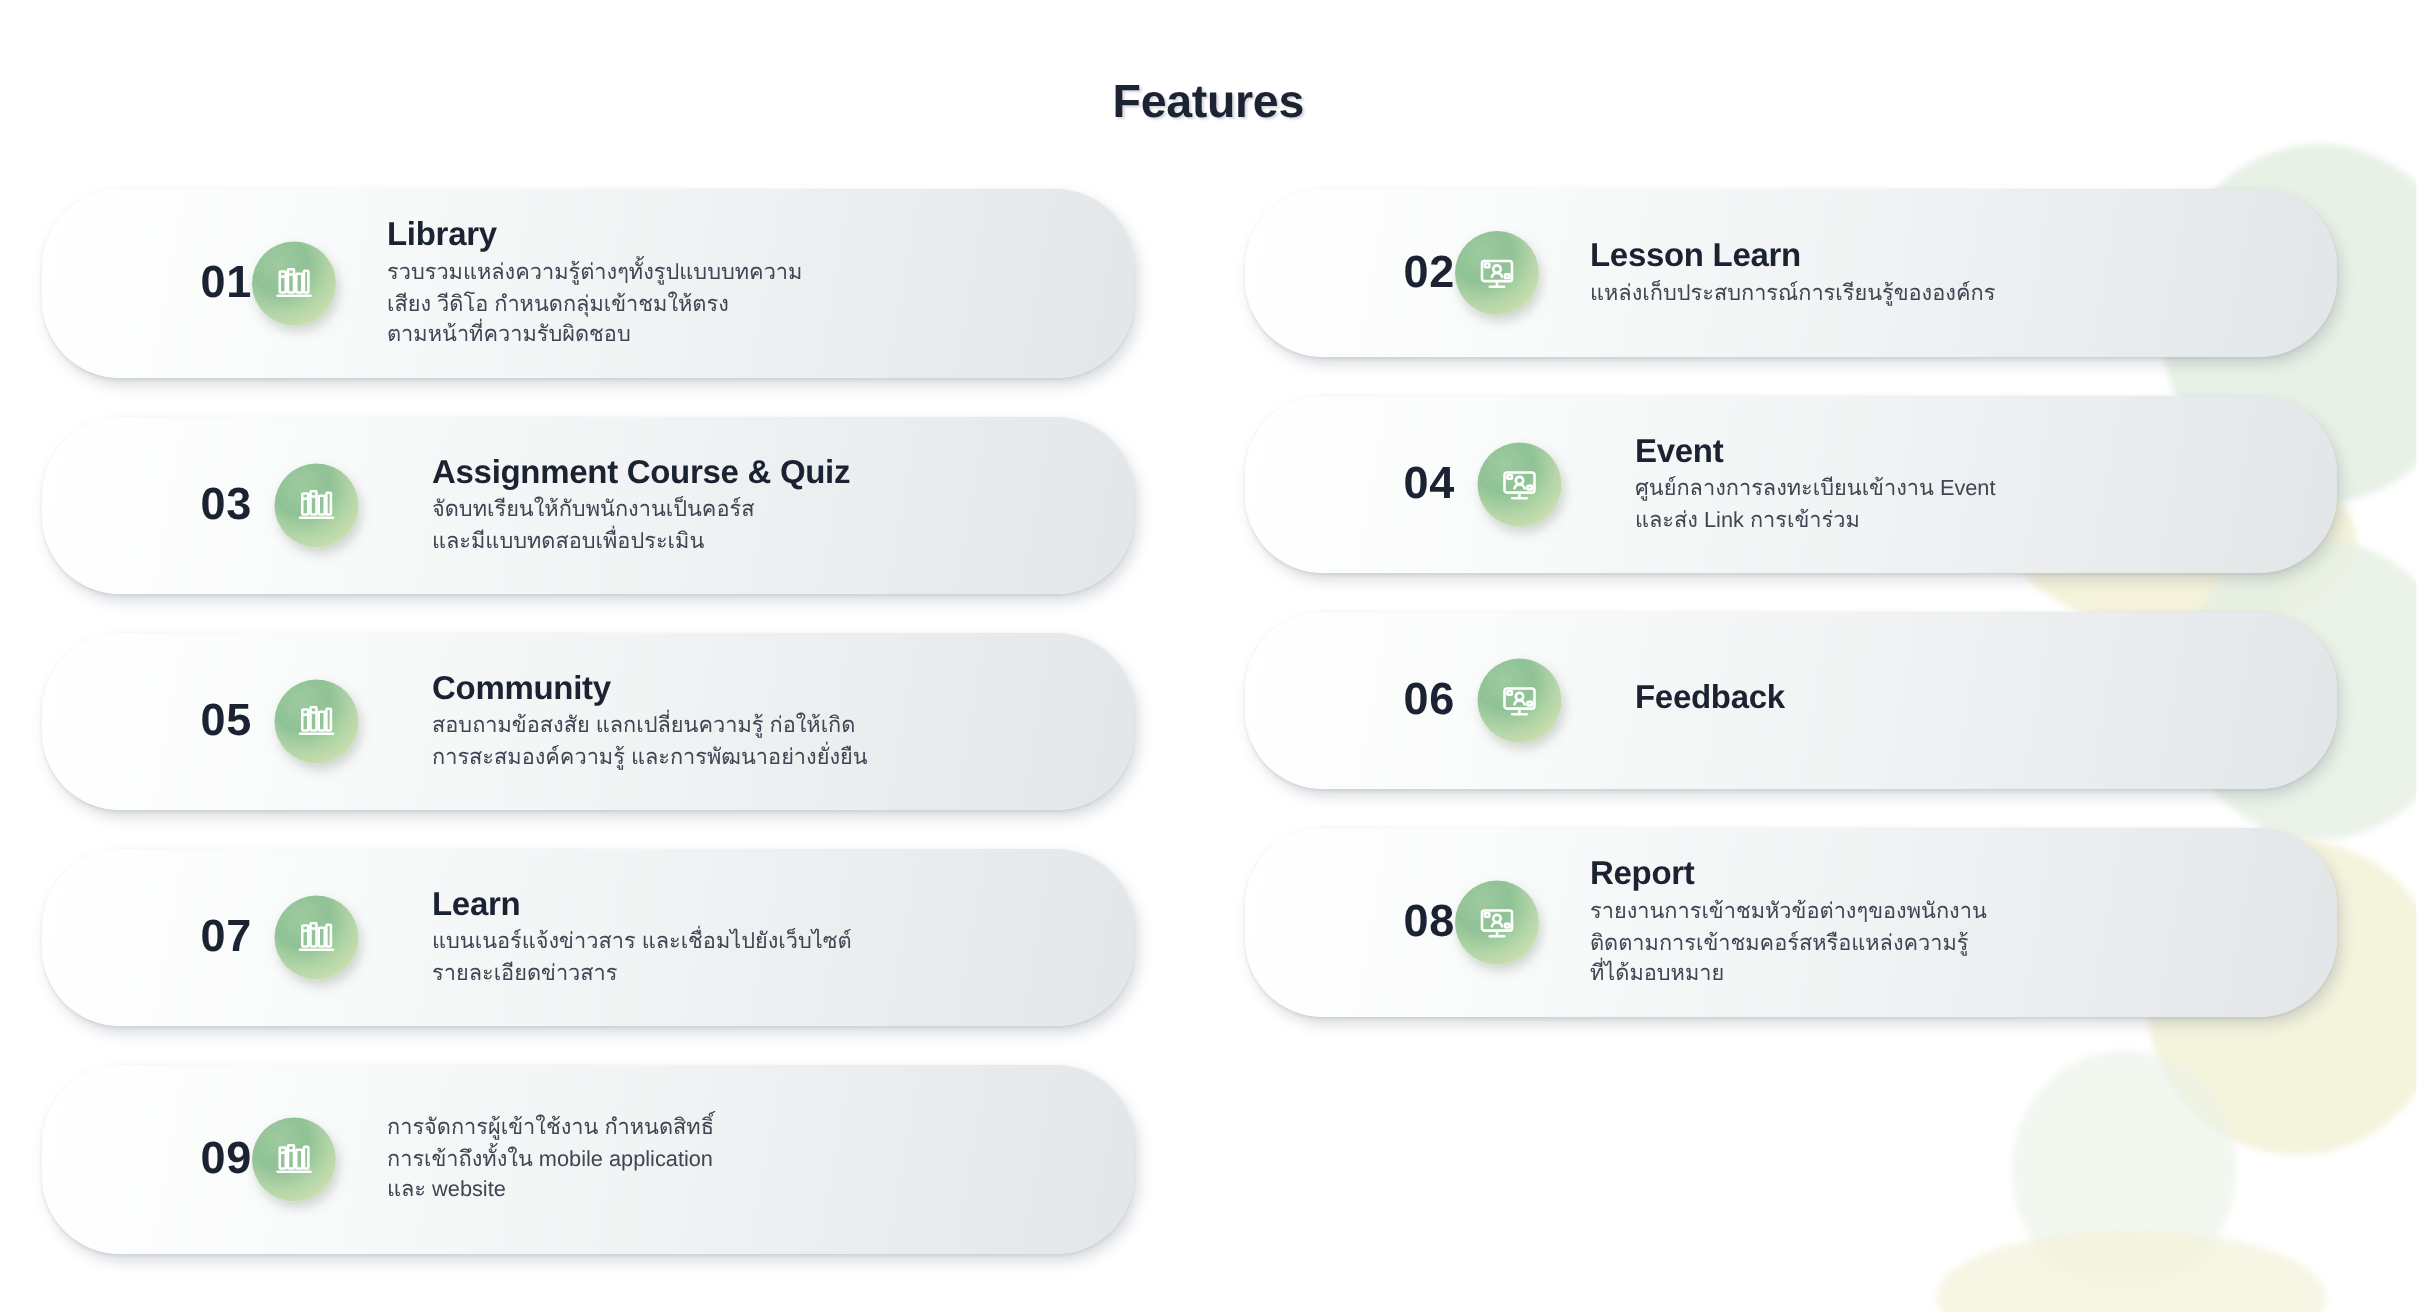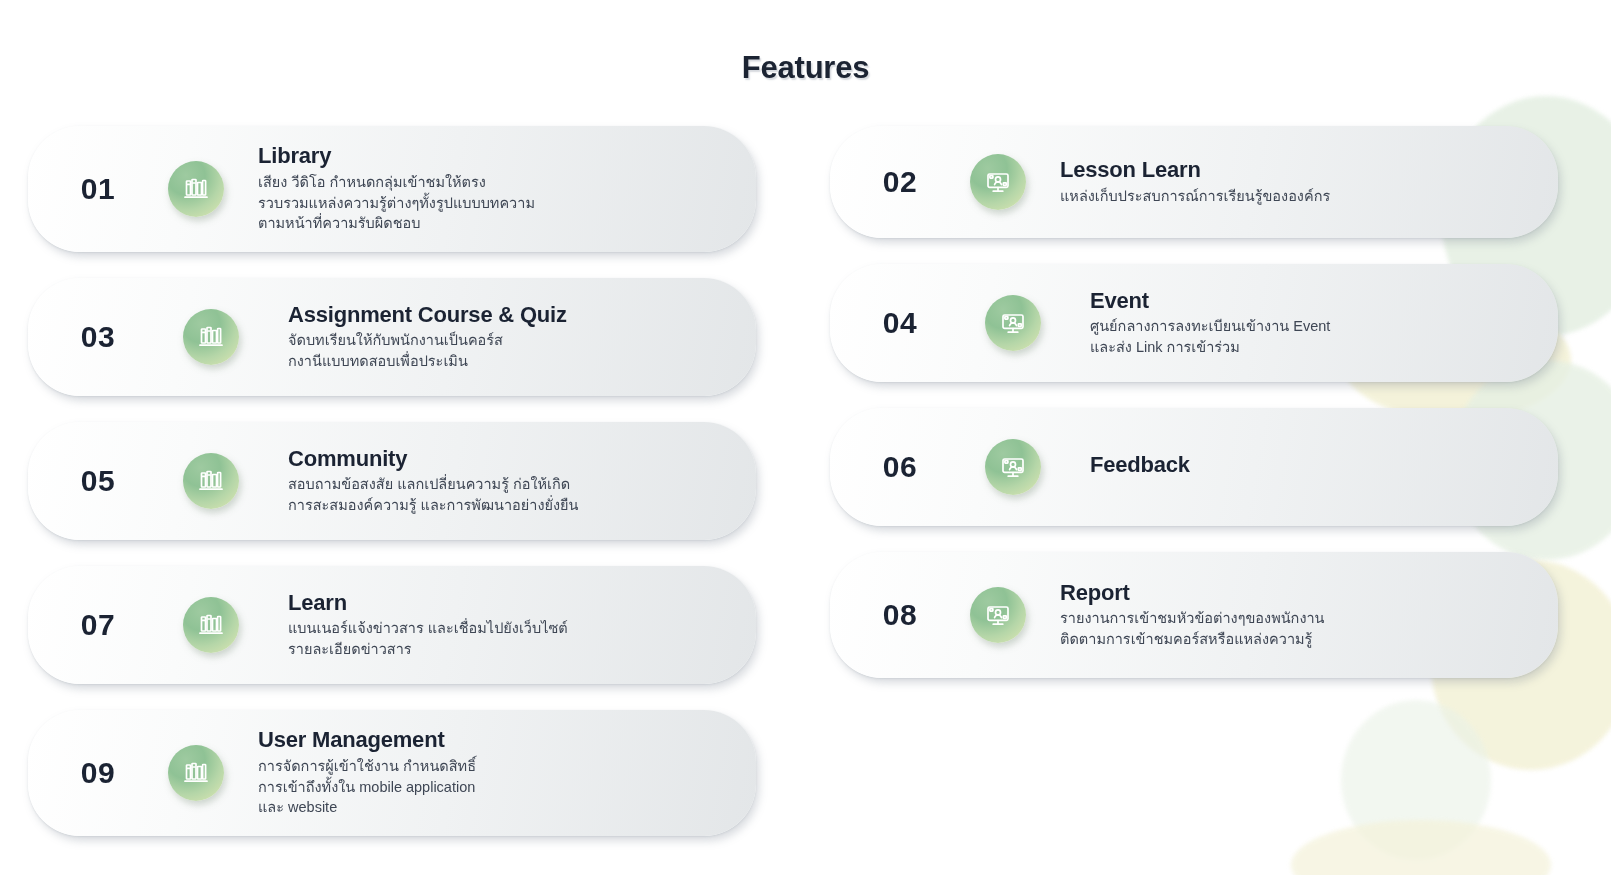--- a/index.html
+++ b/index.html
@@ -119,21 +119,21 @@
   }
 
   .card-h-112 { height: 112px; }
   .card-h-118 { height: 118px; gap: 15px; }
   .card-h-126 { height: 126px; }
 
   
   .card-num {
     flex: 0 0 auto;
     width: 140px;
-    text-align: center;
+    text-align: right;
     font-size: 30px;
     font-weight: bold;
     color: #1b2333;
     letter-spacing: 0.5px;
   }
 
   
   .icon-wrap {
     flex: 0 0 auto;
     width: 56px;
@@ -209,22 +209,22 @@
                   <line x1="4" y1="23.2" x2="26" y2="23.2"></line>
                   <line x1="6.6" y1="10.4" x2="8.4" y2="10.4"></line>
                   <line x1="12.1" y1="9" x2="13.9" y2="9"></line>
                 </g>
               </svg>
             </div>
           </div>
           <div class="card-text">
             <div class="card-title">Library</div>
             <div class="card-desc">
+              <div>รวบรวมแหล่งความรู้ต่างๆทั้งรูปแบบบทความ</div>
               <div>เสียง วีดิโอ กำหนดกลุ่มเข้าชมให้ตรง</div>
-              <div>รวบรวมแหล่งความรู้ต่างๆทั้งรูปแบบบทความ</div>
               <div>ตามหน้าที่ความรับผิดชอบ</div>
             </div>
           </div>
         </div>
         <div class="card card-h-118">
           <div class="card-num">03</div>
           <div class="icon-wrap">
             <div class="icon-circle">
               <svg width="30" height="30" viewBox="0 0 30 30" aria-hidden="true">
                 <g fill="none" stroke="#ffffff" stroke-width="1.7" stroke-linecap="round" stroke-linejoin="round">
@@ -236,21 +236,21 @@
                   <line x1="6.6" y1="10.4" x2="8.4" y2="10.4"></line>
                   <line x1="12.1" y1="9" x2="13.9" y2="9"></line>
                 </g>
               </svg>
             </div>
           </div>
           <div class="card-text">
             <div class="card-title">Assignment Course &amp; Quiz</div>
             <div class="card-desc">
               <div>จัดบทเรียนให้กับพนักงานเป็นคอร์ส</div>
-              <div>กงานีแบบทดสอบเพื่อประเมิน</div>
+              <div>และมีแบบทดสอบเพื่อประเมิน</div>
             </div>
           </div>
         </div>
         <div class="card card-h-118">
           <div class="card-num">05</div>
           <div class="icon-wrap">
             <div class="icon-circle">
               <svg width="30" height="30" viewBox="0 0 30 30" aria-hidden="true">
                 <g fill="none" stroke="#ffffff" stroke-width="1.7" stroke-linecap="round" stroke-linejoin="round">
                   <rect x="5.5" y="7" width="4" height="14" rx="0.6"></rect>
@@ -308,21 +308,20 @@
                   <rect x="16.5" y="8.5" width="4" height="12.5" rx="0.6"></rect>
                   <rect x="21.6" y="6.5" width="3" height="14.5" rx="0.6"></rect>
                   <line x1="4" y1="23.2" x2="26" y2="23.2"></line>
                   <line x1="6.6" y1="10.4" x2="8.4" y2="10.4"></line>
                   <line x1="12.1" y1="9" x2="13.9" y2="9"></line>
                 </g>
               </svg>
             </div>
           </div>
           <div class="card-text">
-            <div class="card-title">User Management</div>
             <div class="card-desc">
               <div>การจัดการผู้เข้าใช้งาน กำหนดสิทธิ์</div>
               <div>การเข้าถึงทั้งใน mobile application</div>
               <div>และ website</div>
             </div>
           </div>
         </div>
       </div>
     <div class="col col-right" id="col-right">
         <div class="card card-h-112">
@@ -412,19 +411,20 @@
                   <rect x="20.3" y="15.9" width="3" height="2.4" rx="0.5"></rect>
                 </g>
               </svg>
             </div>
           </div>
           <div class="card-text">
             <div class="card-title">Report</div>
             <div class="card-desc">
               <div>รายงานการเข้าชมหัวข้อต่างๆของพนักงาน</div>
               <div>ติดตามการเข้าชมคอร์สหรือแหล่งความรู้</div>
+              <div>ที่ได้มอบหมาย</div>
             </div>
           </div>
         </div>
       </div>
   </div>
 
 </div>
 
 </body></html>

